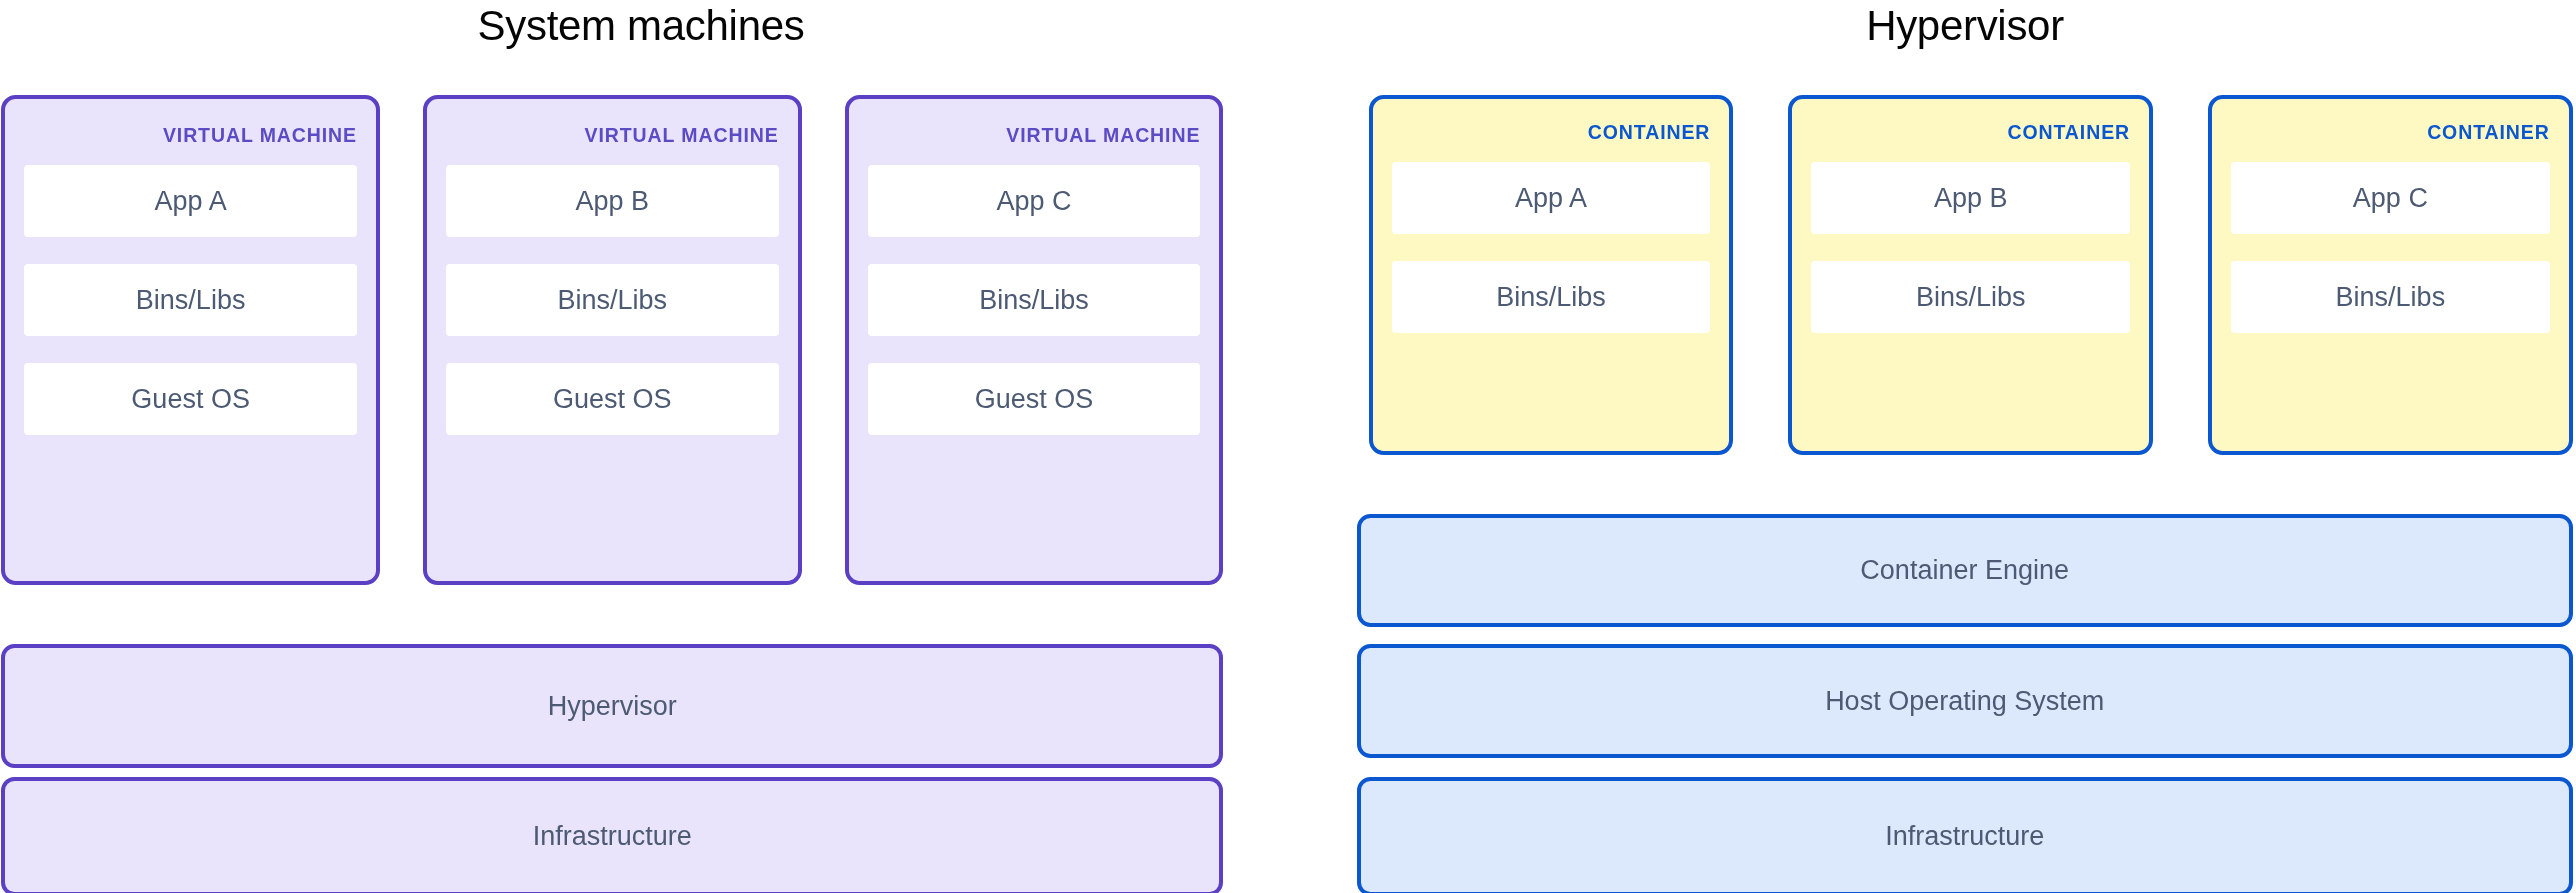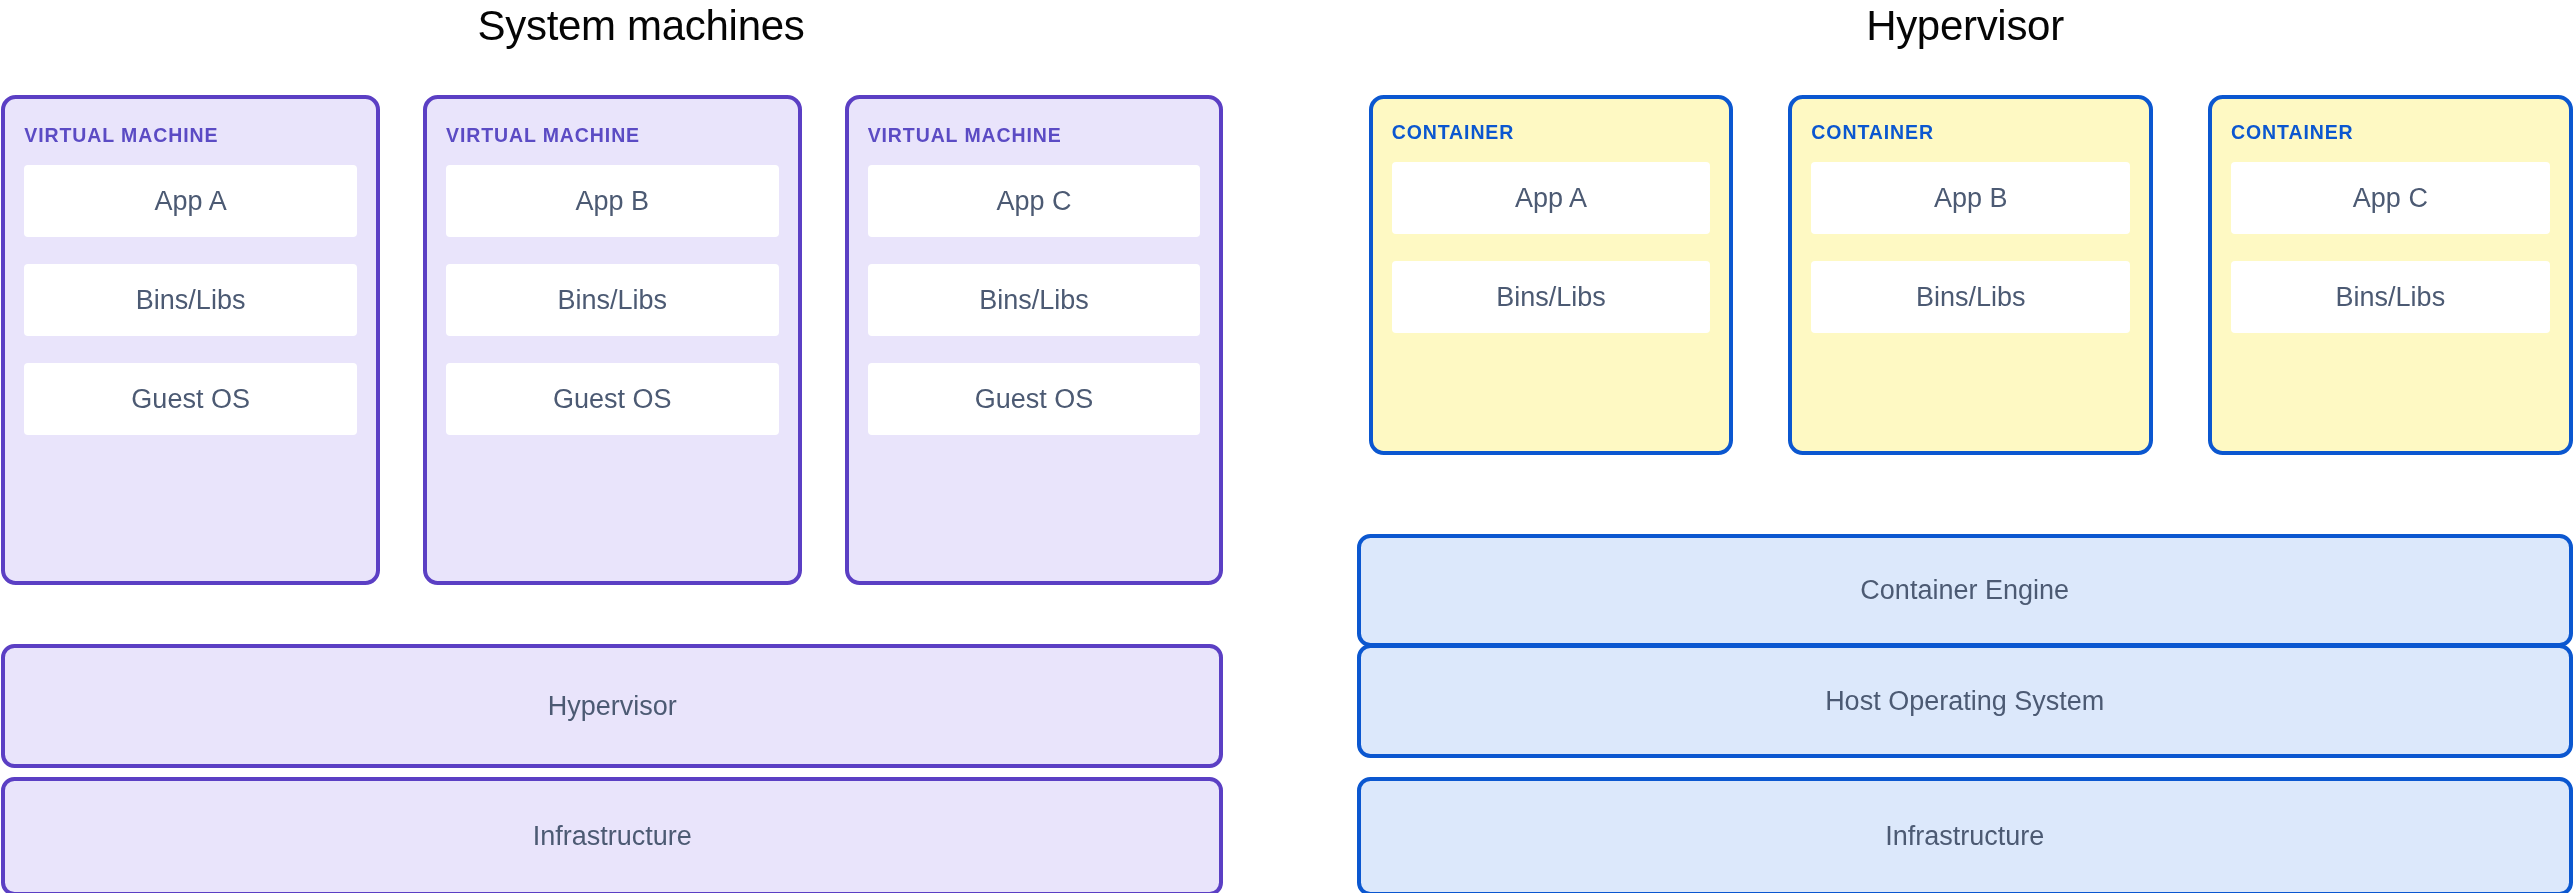--- a/index.html
+++ b/index.html
@@ -72,21 +72,21 @@
   }
   .ctr-col .guest-card {
     height: 360px;
     background: #fef9c3;
     border: 4px solid #0B57D0;
     padding: 20px 19px 17.4px 19px;
     margin-left: 12px;
   }
 
   .guest-kicker {
-    text-align: left;
+    text-align: right;
     font-size: 19.5px;
     font-weight: 700;
     letter-spacing: 0.9px;
     line-height: 27px;
     margin-bottom: 16px;
   }
   .vm-col  .guest-kicker { color: #5B4BC4; }
   .ctr-col .guest-kicker { color: #0B57D0; }
 
   .inner-box {
@@ -127,21 +127,21 @@
     width: 1216px;
     background: #DCE8FB;
     border: 4px solid #0B57D0;
   }
 
   
   .vm-col .bar-hypervisor     { top: 644px;  height: 124px; }
   .vm-col .bar-infrastructure { top: 777px; height: 119px; }
 
   
-  .ctr-col .bar-engine         { top: 514px;  height: 113px; margin-top: 20px; }
+  .ctr-col .bar-engine         { top: 514px;  height: 113px; }
   .ctr-col .bar-hostos         { top: 644px;  height: 114px; text-align: right; }
   .ctr-col .bar-infrastructure { top: 777px; height: 119px; }
 </style>
 </head>
 <body>
 
 <div class="stage">
 
   <div class="column vm-col">
 

